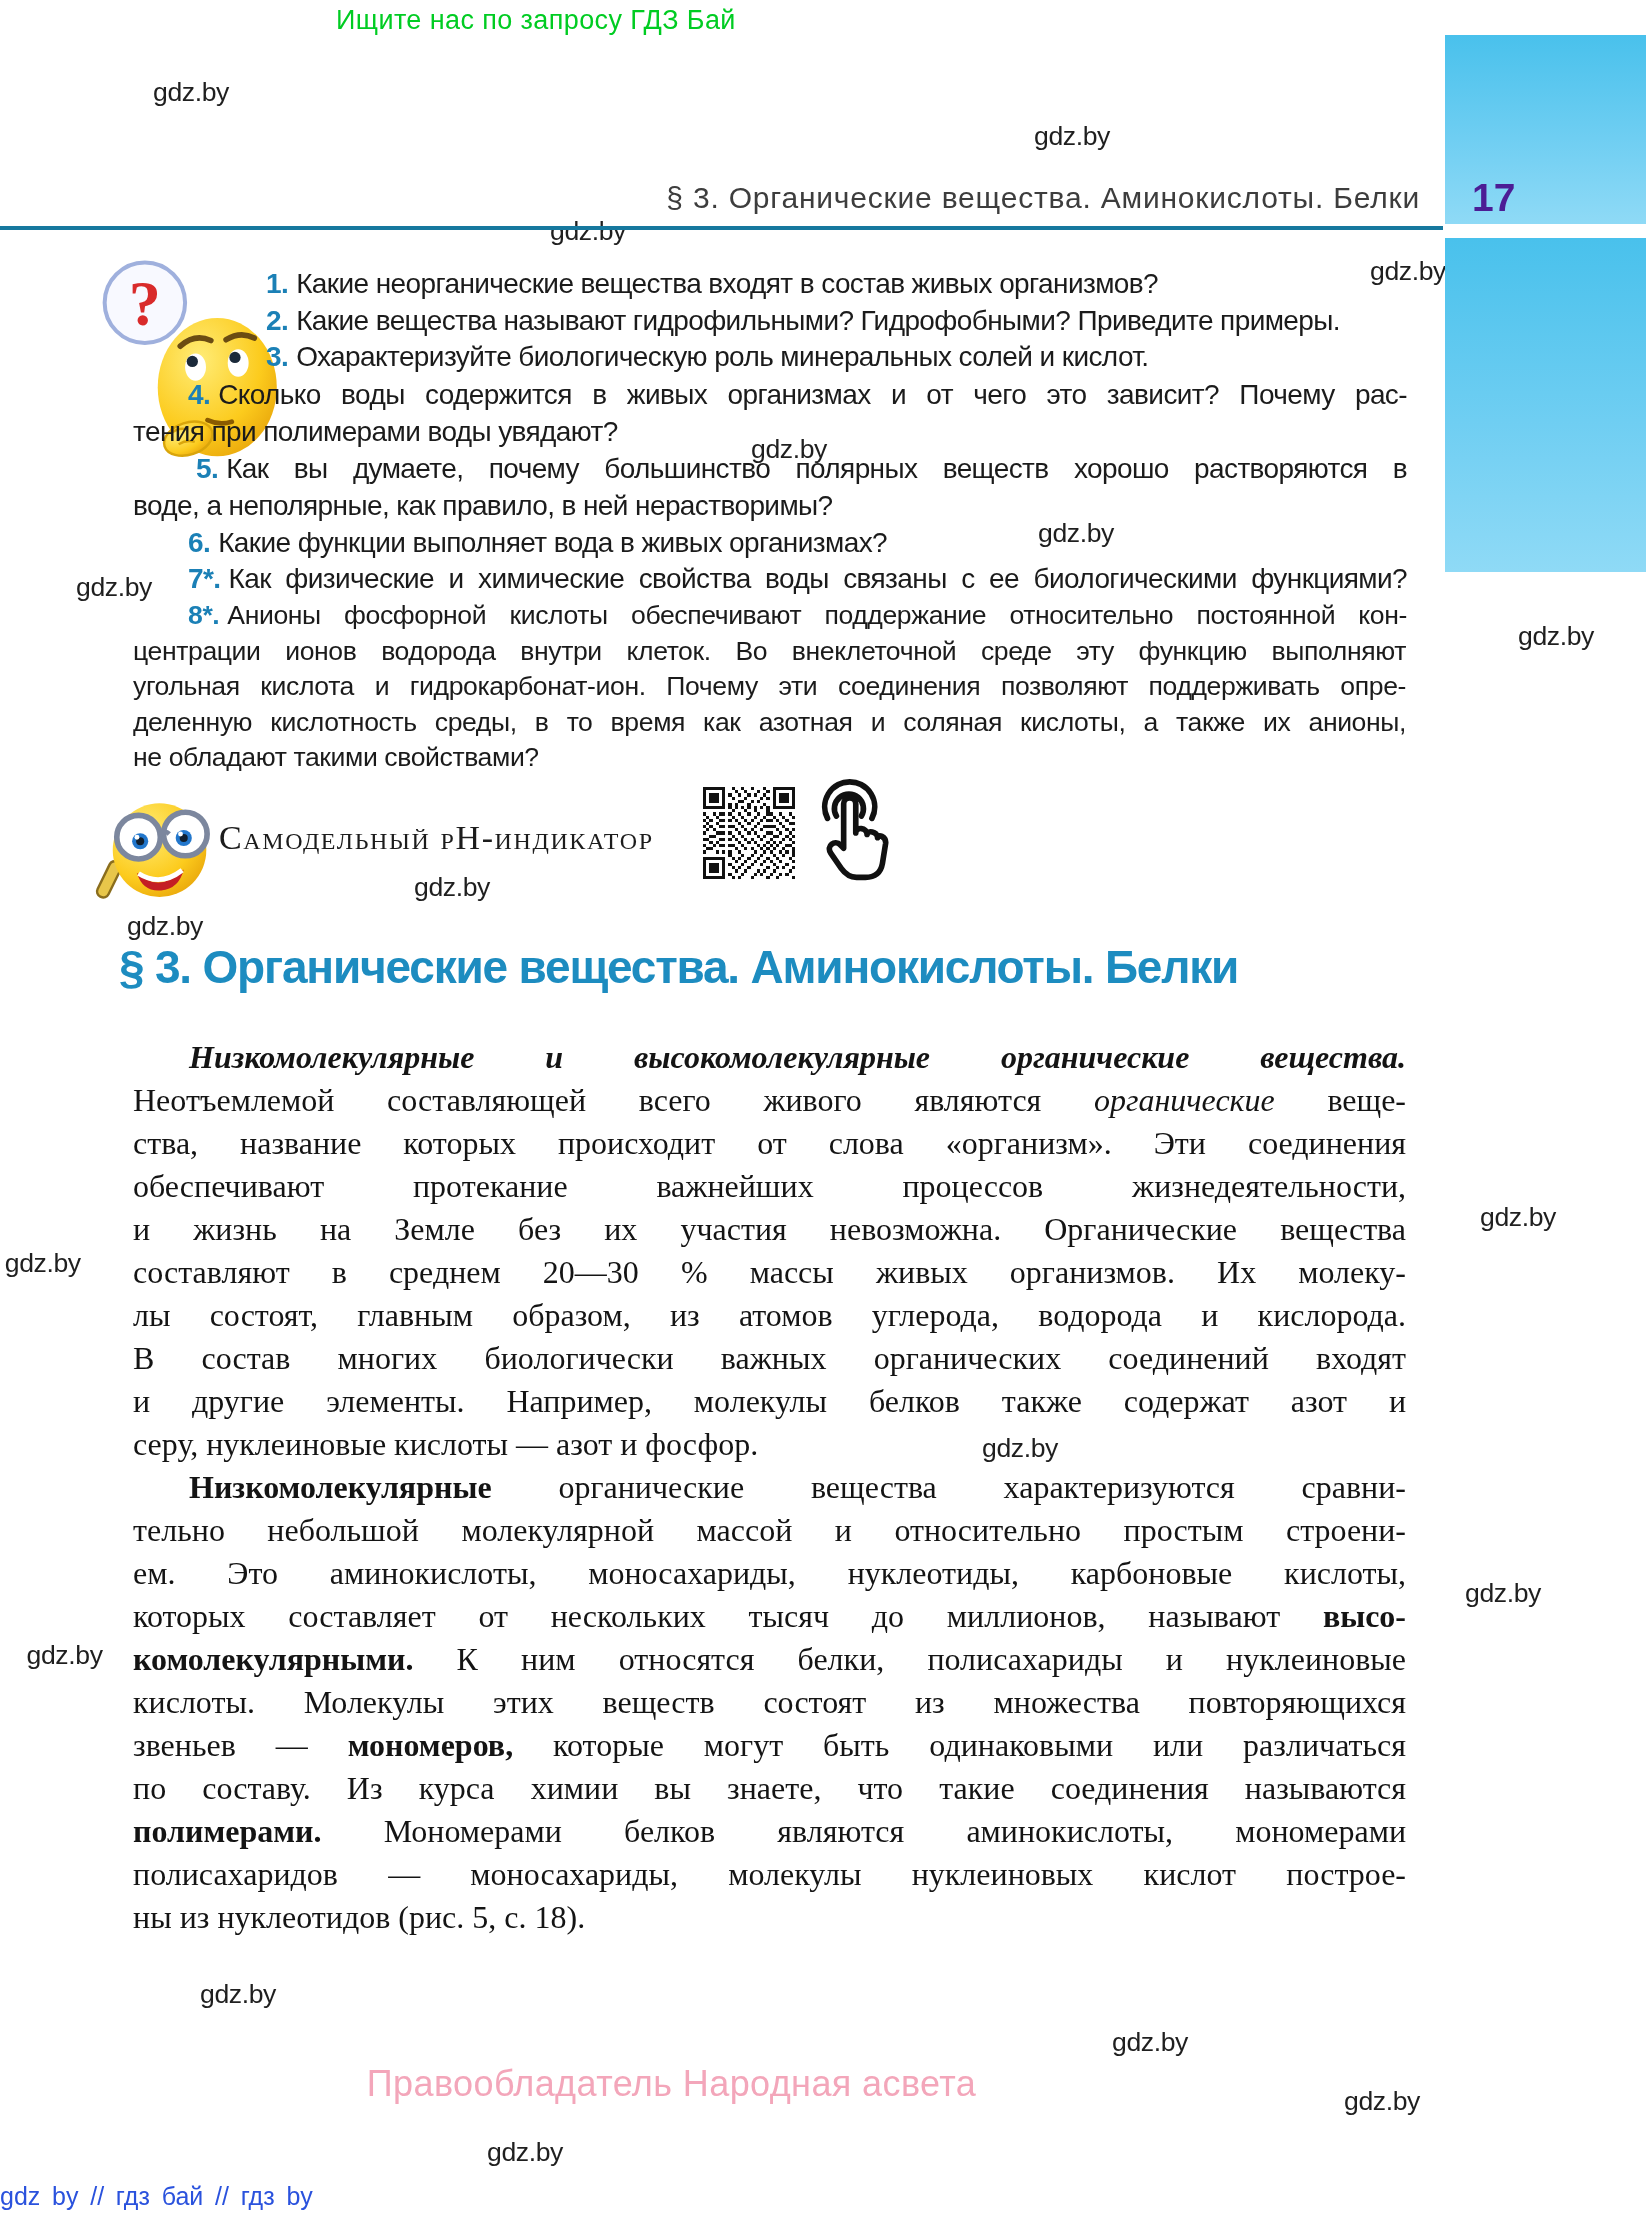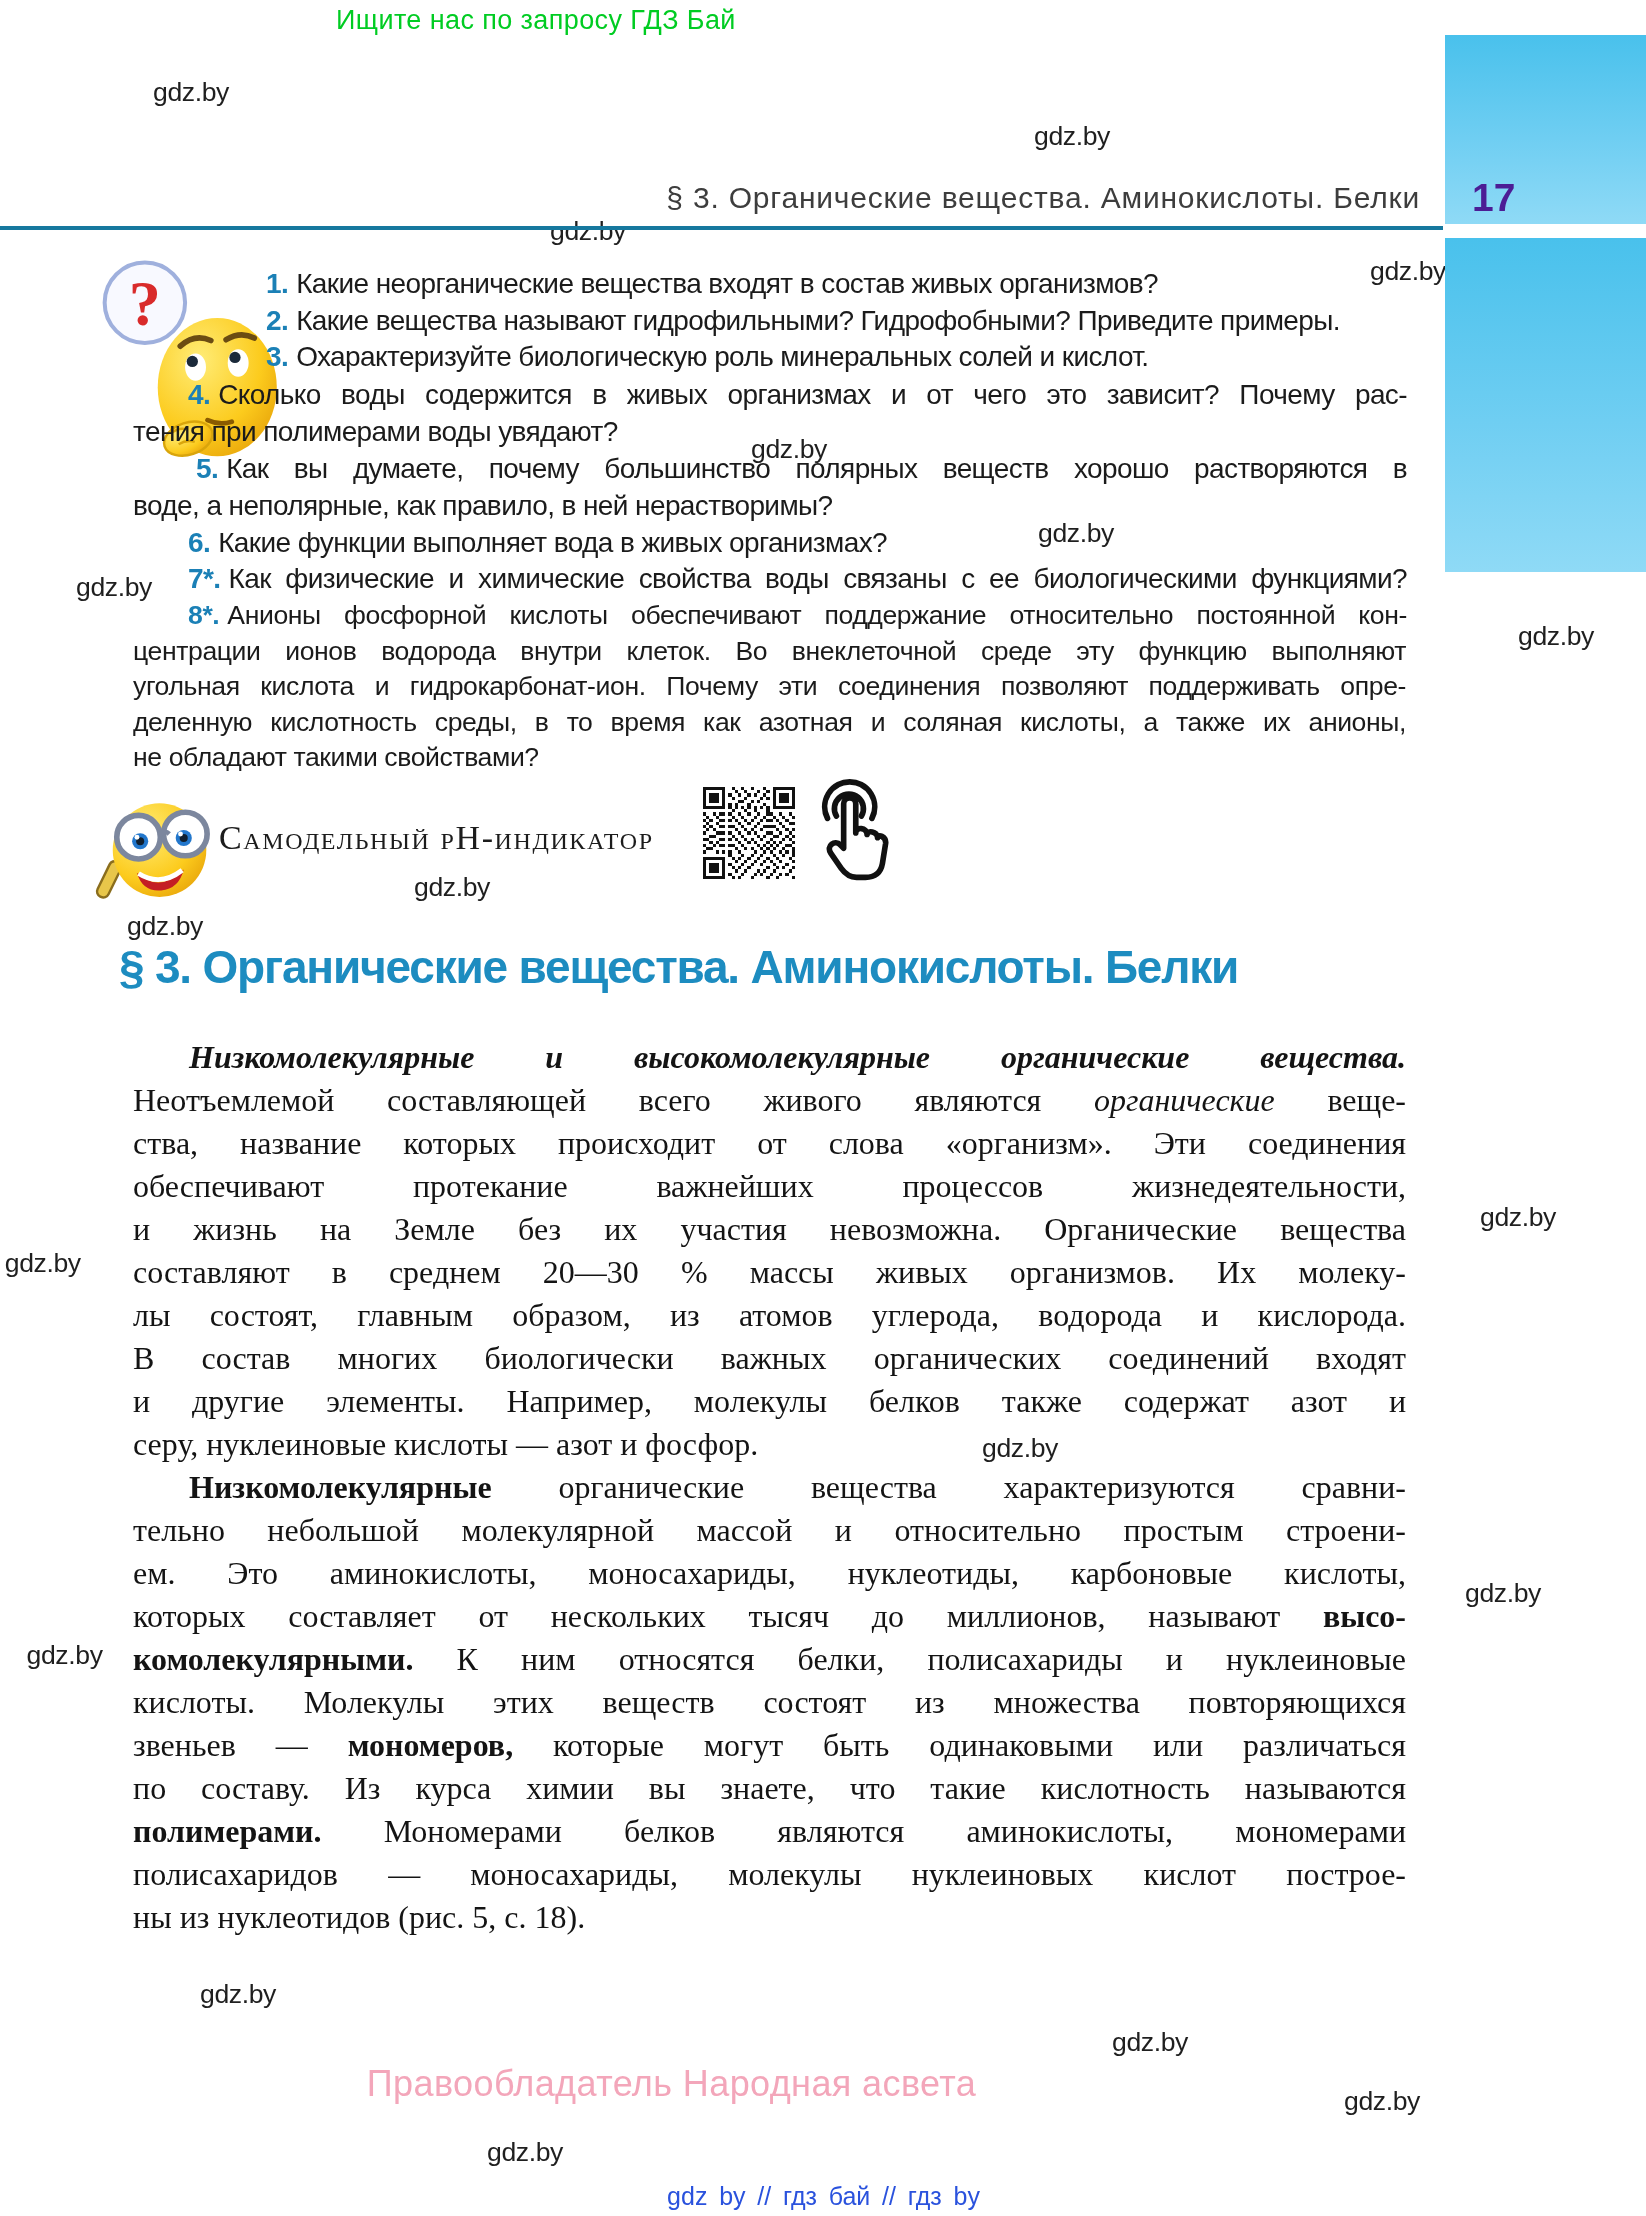--- a/index.html
+++ b/index.html
@@ -43,21 +43,21 @@
   .bl{height:43px;text-align:justify;text-align-last:justify;}
   .bl.nj{text-align-last:left;}
   .bl.ind{text-indent:56px;}
   .bi{font-weight:bold;font-style:italic;}
   .it{font-style:italic;}
   .b{font-weight:bold;}
 
   
   .pink{position:absolute;left:0;top:2063px;width:1343px;text-align:center;
         font-size:36px;color:#f3a6ba;letter-spacing:0.4px;}
-  .blinks{position:absolute;left:0;top:2182px;width:1647px;text-align:center;
+  .blinks{position:absolute;left:0;top:2182px;width:1647px;text-align:left;
           font-size:25px;color:#2a52dd;word-spacing:4.8px;}
 
   svg{display:block;}
 </style>
 </head>
 <body>
 
 <div class="page">
 
   <div class="banner">Ищите нас по запросу ГДЗ Бай</div>
@@ -190,21 +190,21 @@
     <div class="bl">В состав многих биологически важных органических соединений входят</div>
     <div class="bl">и другие элементы. Например, молекулы белков также содержат азот и</div>
     <div class="bl nj">серу, нуклеиновые кислоты — азот и фосфор.</div>
     <div class="bl ind"><span class="b">Низкомолекулярные</span><span> органические вещества характеризуются сравни-</span></div>
     <div class="bl">тельно небольшой молекулярной массой и относительно простым строени-</div>
     <div class="bl">ем. Это аминокислоты, моносахариды, нуклеотиды, карбоновые кислоты,</div>
     <div class="bl"><span>которых составляет от нескольких тысяч до миллионов, называют </span><span class="b">высо-</span></div>
     <div class="bl"><span class="b">комолекулярными.</span><span> К ним относятся белки, полисахариды и нуклеиновые</span></div>
     <div class="bl">кислоты. Молекулы этих веществ состоят из множества повторяющихся</div>
     <div class="bl"><span>звеньев — </span><span class="b">мономеров,</span><span> которые могут быть одинаковыми или различаться</span></div>
-    <div class="bl">по составу. Из курса химии вы знаете, что такие кислотность называются</div>
+    <div class="bl">по составу. Из курса химии вы знаете, что такие соединения называются</div>
     <div class="bl"><span class="b">полимерами.</span><span> Мономерами белков являются аминокислоты, мономерами</span></div>
     <div class="bl">полисахаридов — моносахариды, молекулы нуклеиновых кислот построе-</div>
     <div class="bl nj">ны из нуклеотидов (рис. 5, с. 18).</div>
   </div>
 
   <div class="pink">Правообладатель Народная асвета</div>
   <div class="blinks">gdz by  //  гдз бай  //  гдз by</div>
 
 </div>
 

